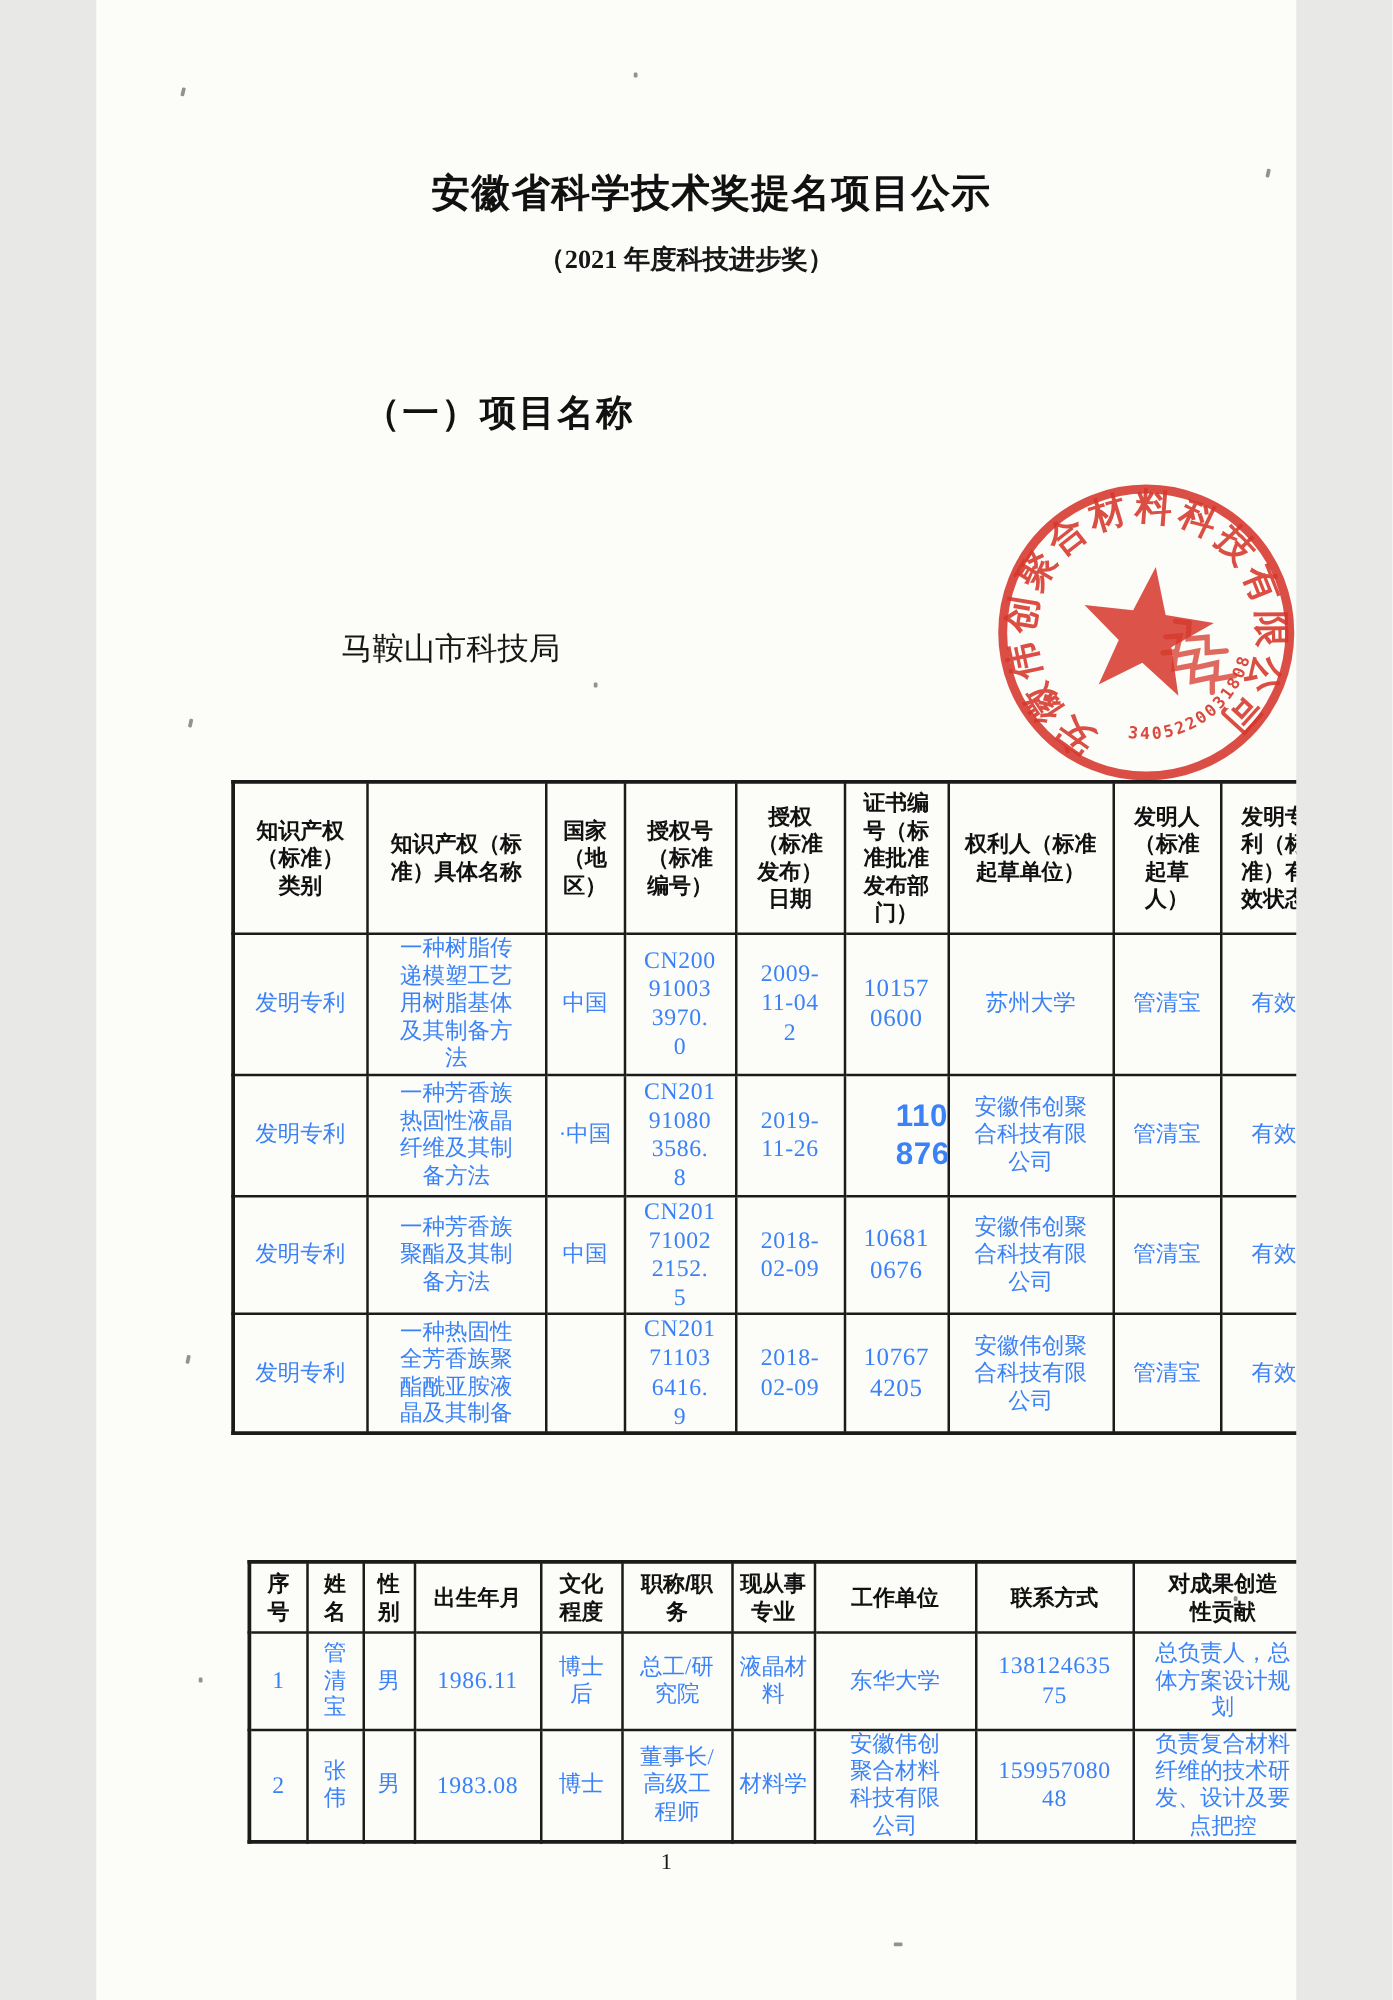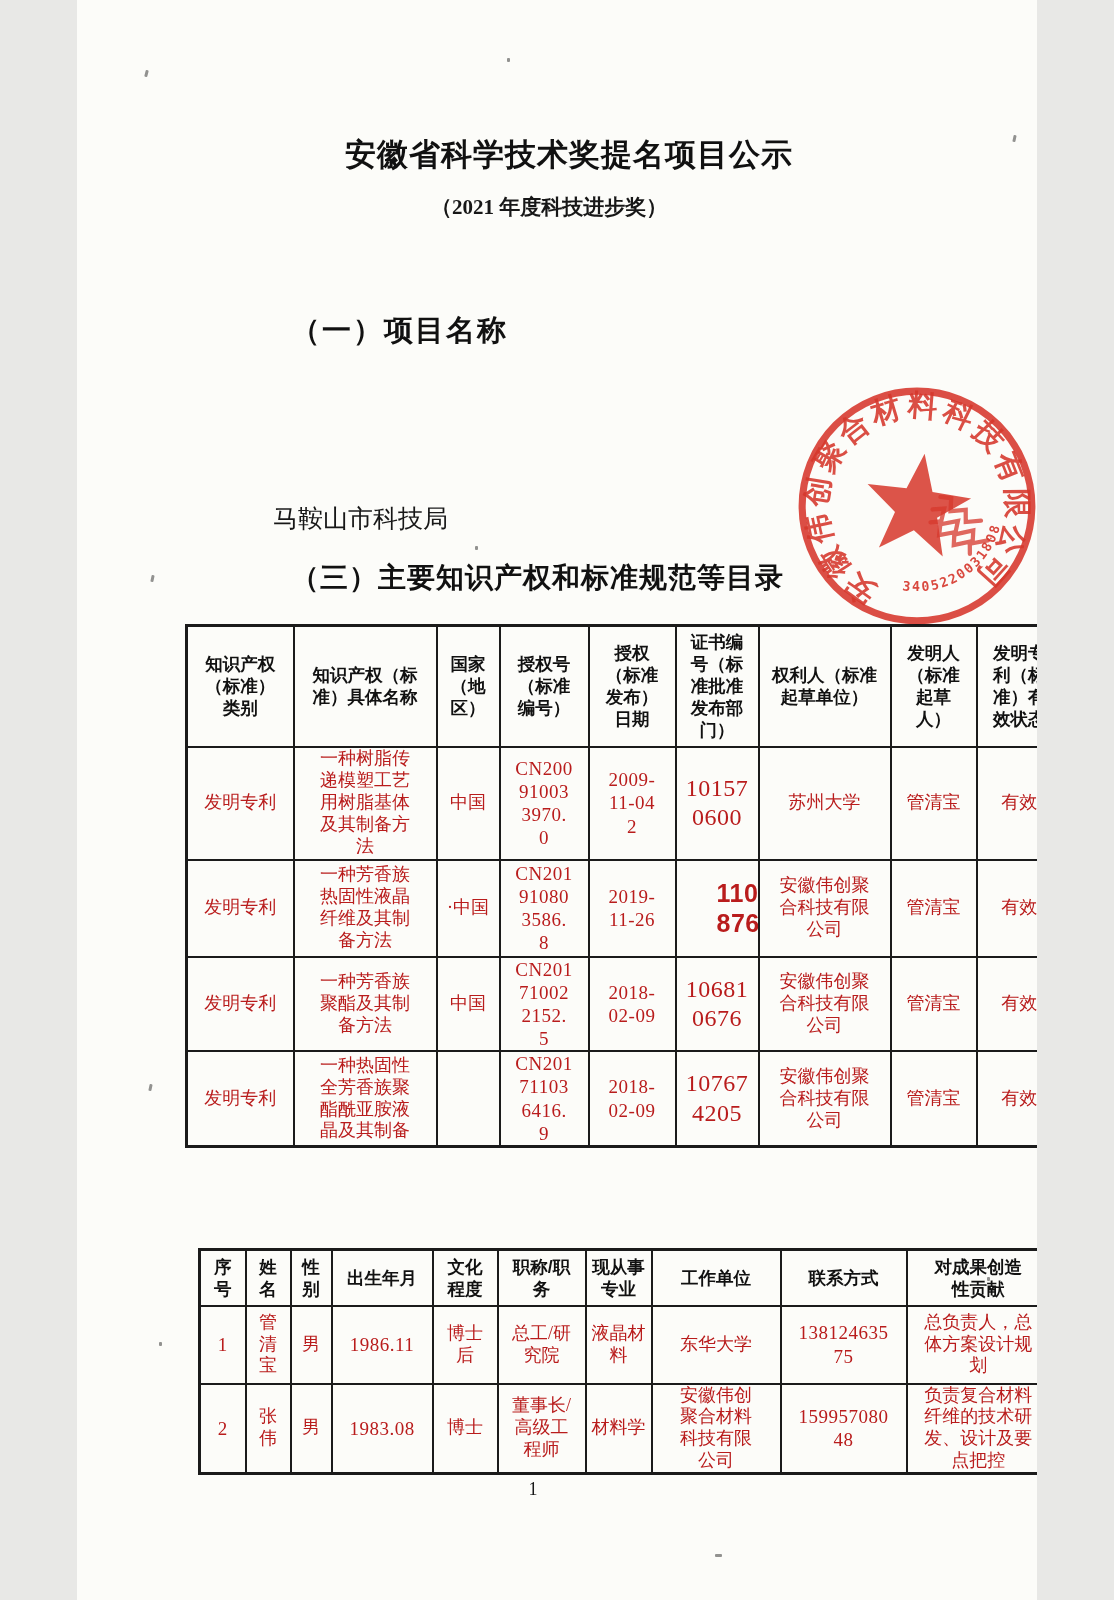--- a/index.html
+++ b/index.html
@@ -24,39 +24,38 @@
   table{border-collapse:collapse;table-layout:fixed;background:transparent;}
   .dtable{border:3px solid #1b1b1b;}
   .dtable th,.dtable td{
     border:2px solid #1b1b1b;text-align:center;vertical-align:middle;
     white-space:pre-line;padding:0 2px;overflow:hidden;
   }
   .dtable th{
     font-family:"Liberation Sans","DejaVu Sans",sans-serif;font-weight:700;
     font-size:17.5px;line-height:1.26;color:#111;
   }
-  .dtable td{font-size:18px;line-height:1.22;color:#b91c1c;}
+  .dtable td{font-size:18px;line-height:1.22;color:#3b82f6;}
   td.num{font-size:19px;letter-spacing:.5px;}
-  td.cert{font-size:24px;}
+  td.cert{font-size:20px;}
   td.b{font-weight:700;font-family:"Liberation Sans","DejaVu Sans",sans-serif;font-size:25px;padding-left:40px;}
 
   .stamp{left:716px;top:382px;width:248px;height:248px;mix-blend-mode:multiply;}
   .speck{position:absolute;background:#3a3a3a;opacity:.55;border-radius:1px;}
 </style>
 </head>
 <body>
 
 <div class="page">
 
   <div class="abs heading doc-title">安徽省科学技术奖提名项目公示</div>
   <div class="abs doc-subtitle">（2021 年度科技进步奖）</div>
 
   <div class="abs heading h-s1">（一）项目名称</div>
   <div class="abs nominator">马鞍山市科技局</div>
-  <div class="abs heading h-s3">（三）主要知识产权和标准规范等目录</div>
 
   <table class="abs dtable" style="left:108px;top:624px;width:876px;">
     <colgroup>
       <col style="width:107px">
         <col style="width:143px">
         <col style="width:63px">
       <col style="width:89px">
         <col style="width:87px">
         <col style="width:83px">
       <col style="width:132px">

